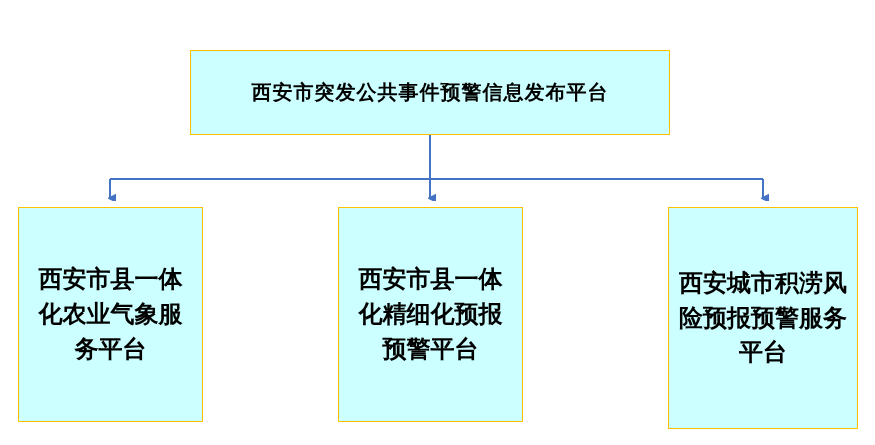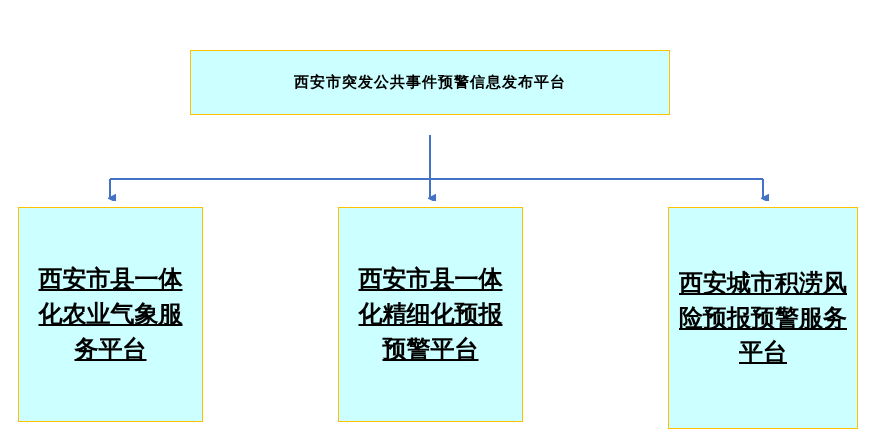--- a/index.html
+++ b/index.html
@@ -31,31 +31,30 @@
     border:1.5px solid var(--box-border);
     display:flex;
     align-items:center;
     justify-content:center;
     text-align:center;
     color:var(--text);
     font-weight:bold;
   }
   .root-box{
     left:190px;top:50px;
-    width:480px;height:65px;
-    font-size:15px;
+    width:480px;height:85px;
+    font-size:20px;
     letter-spacing:1px;
   }
   .child-box{
     top:207px;
     height:215px;
     font-size:24px;
     line-height:1.45;
     padding:4px 10px;
-    text-decoration:underline;
   }
   .child-0{left:18px;width:185px;}
   .child-1{left:338px;width:185px;}
   .child-2{left:668px;width:190px;height:222px;justify-content:flex-end;}
   .box span{display:block;width:100%;}
 </style>
 </head>
 <body>
 
 <div class="canvas">

